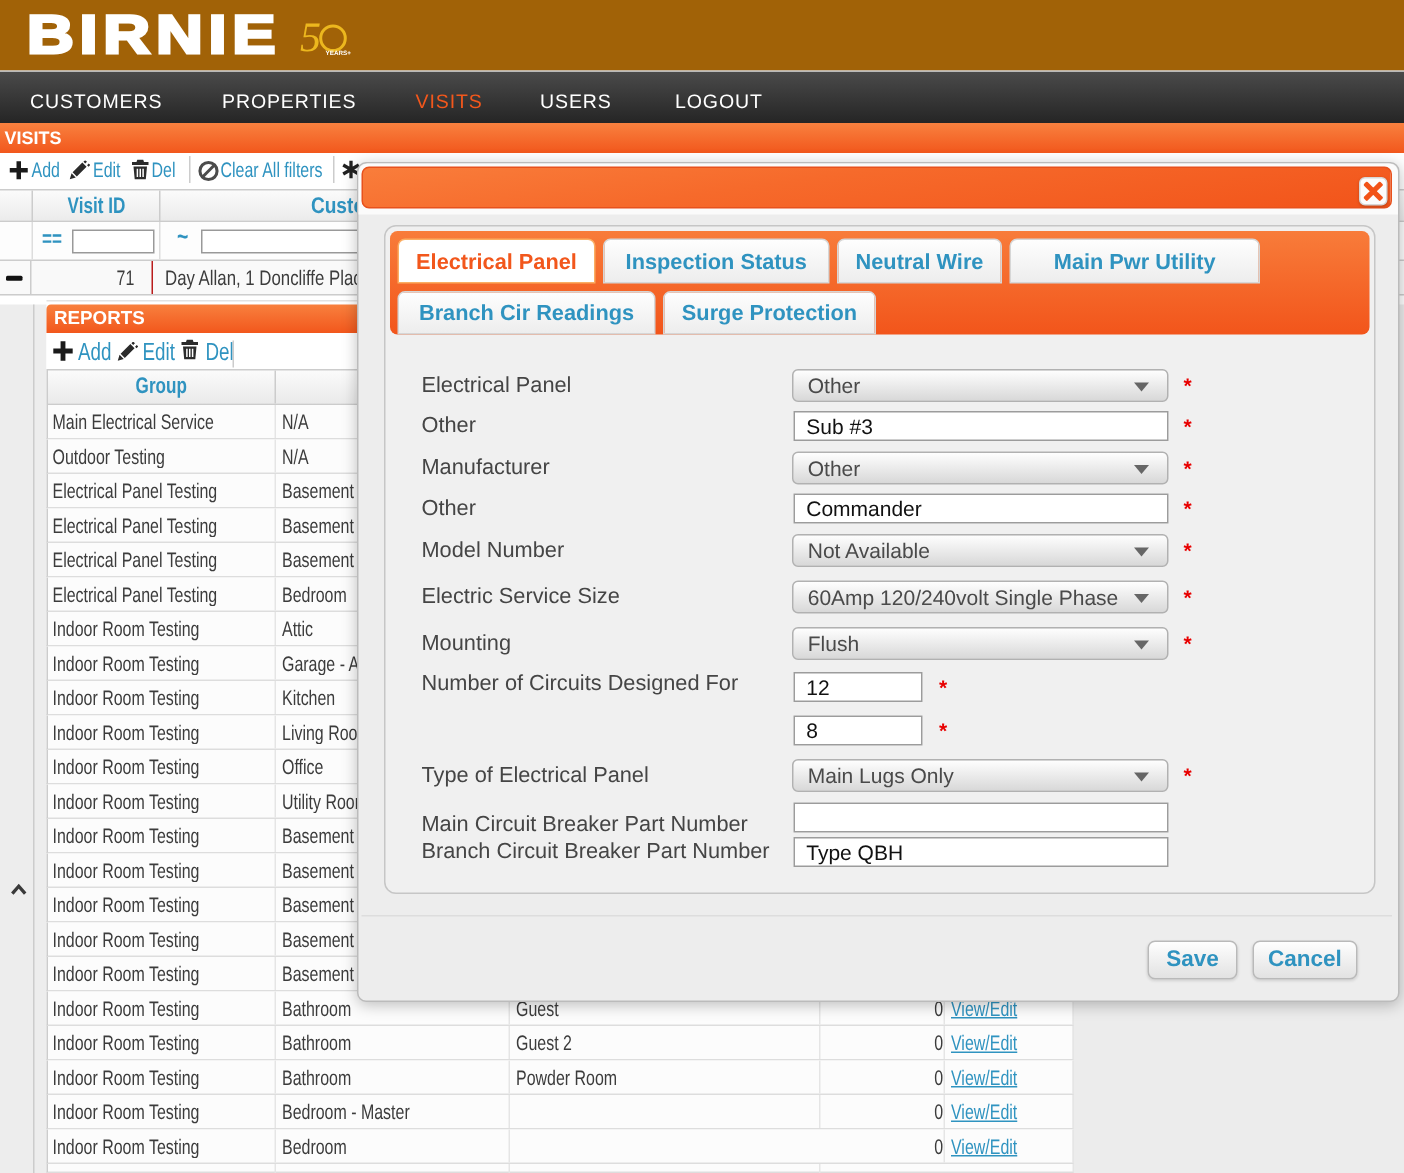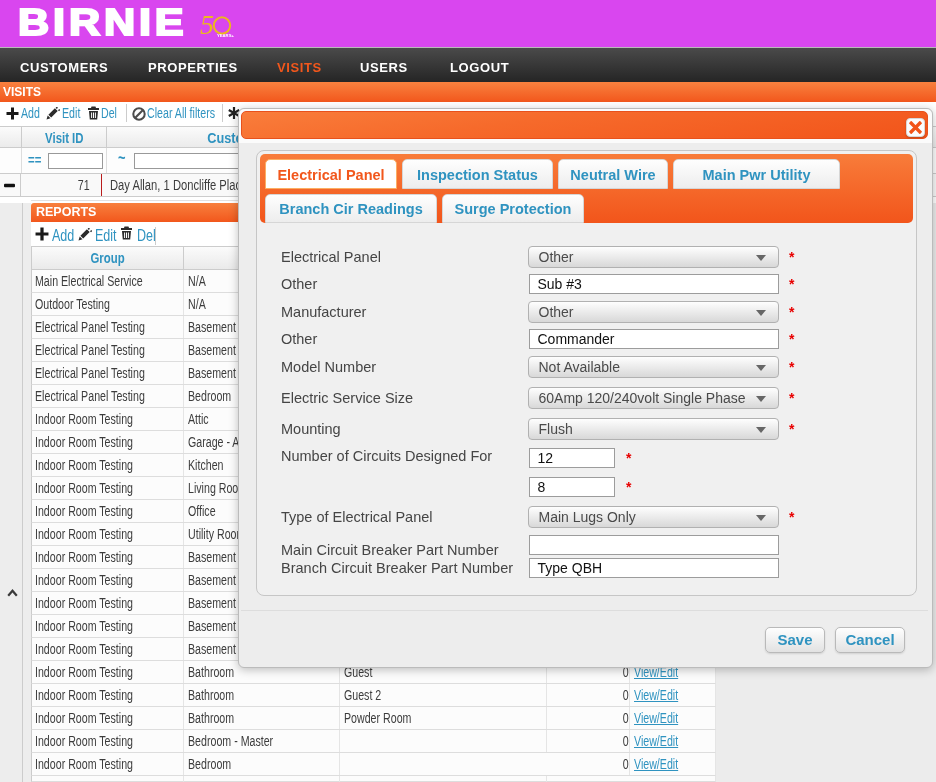--- a/index.html
+++ b/index.html
@@ -1,26 +1,26 @@
 <!DOCTYPE html>
 <html><head><meta charset="utf-8"><title>Visits</title>
 <style>
 html,body{margin:0;padding:0;width:936px;height:782px;overflow:hidden;background:#fff;
  font-family:"Liberation Sans",sans-serif;}
 *{box-sizing:border-box;}
 .abs{position:absolute;}
 .c{display:inline-block;transform:scaleX(.76);transform-origin:0 50%;white-space:nowrap;}
 .cr{display:inline-block;transform:scaleX(.76);transform-origin:100% 50%;white-space:nowrap;}
 
-#hdr{left:0;top:0;width:936px;height:47px;background:#d946ef;}
+#hdr{left:0;top:0;width:936px;height:47px;background:#a16207;}
 #brand{left:18px;top:2px;font-size:36px;font-weight:bold;color:#fff;letter-spacing:3.2px;
  transform:scaleX(1.2);transform-origin:0 0;-webkit-text-stroke:2px #fff;}
 
 #nav{left:0;top:47px;width:936px;height:35px;background:linear-gradient(#4a4a4a,#252525);border-top:1px solid #b9b9b9;}
-.navitem{position:absolute;top:1.5px;height:35px;line-height:35px;color:#fff;font-size:13px;font-weight:bold;letter-spacing:.6px;}
+.navitem{position:absolute;top:1.5px;height:35px;line-height:35px;color:#fff;font-size:13px;font-weight:normal;letter-spacing:.6px;}
 
 #vbar{left:0;top:82px;width:936px;height:20px;background:linear-gradient(#f8813f,#f2571c);}
 #vbar span{position:absolute;left:3px;top:0;height:20px;line-height:20px;color:#fff;font-weight:bold;font-size:12px;}
 
 .tbtxt{position:absolute;top:106px;font-size:14px;color:#2f93c0;height:14px;line-height:14px;}
 .sep{position:absolute;top:104px;width:1px;height:18px;background:#ccc;}
 
 #g1h{left:0;top:126px;width:936px;height:22px;background:linear-gradient(#fbfbfb,#ebebeb);border-top:1px solid #ccc;border-bottom:1px solid #ccc;}
 .g1hc{position:absolute;top:0;height:21px;line-height:21px;border-right:1px solid #ccc;text-align:center;color:#2f93c0;font-weight:bold;font-size:15px;}
 #g1f{left:0;top:148px;width:936px;height:26px;background:#fdfdfd;border-bottom:1px solid #ccc;}

